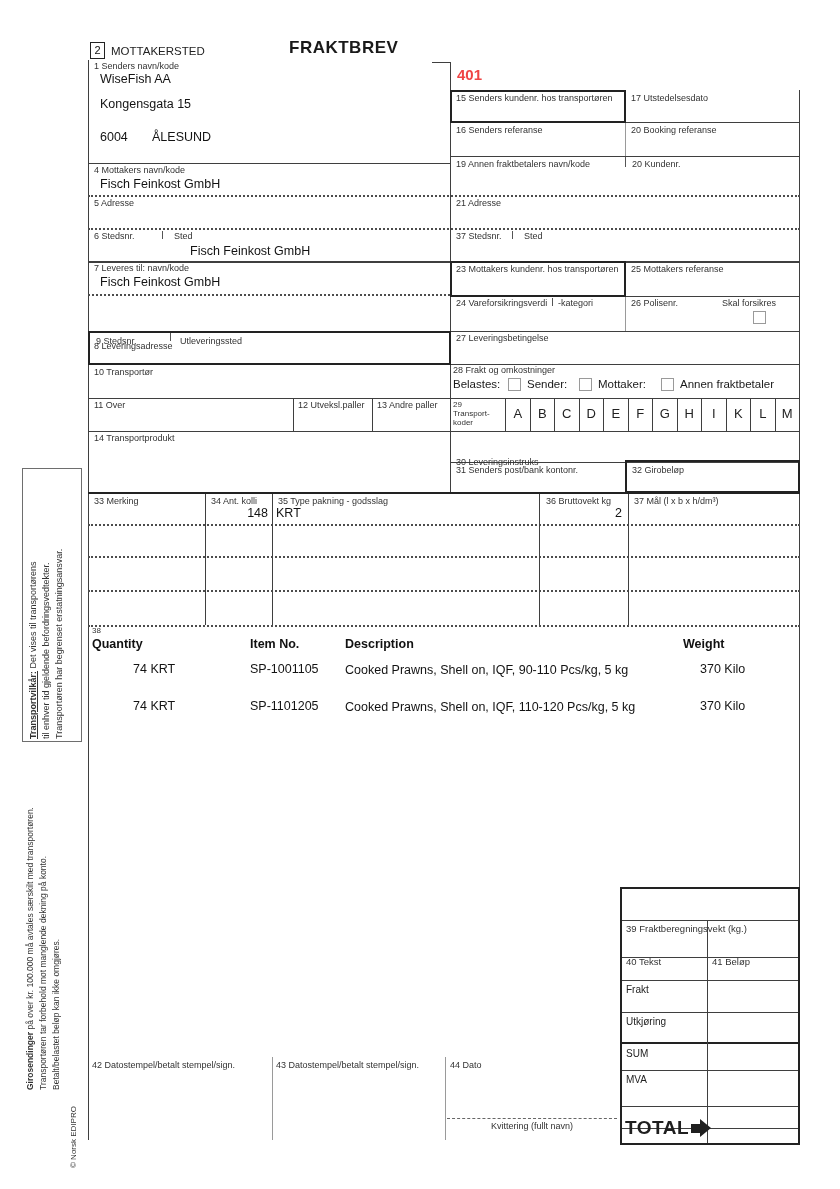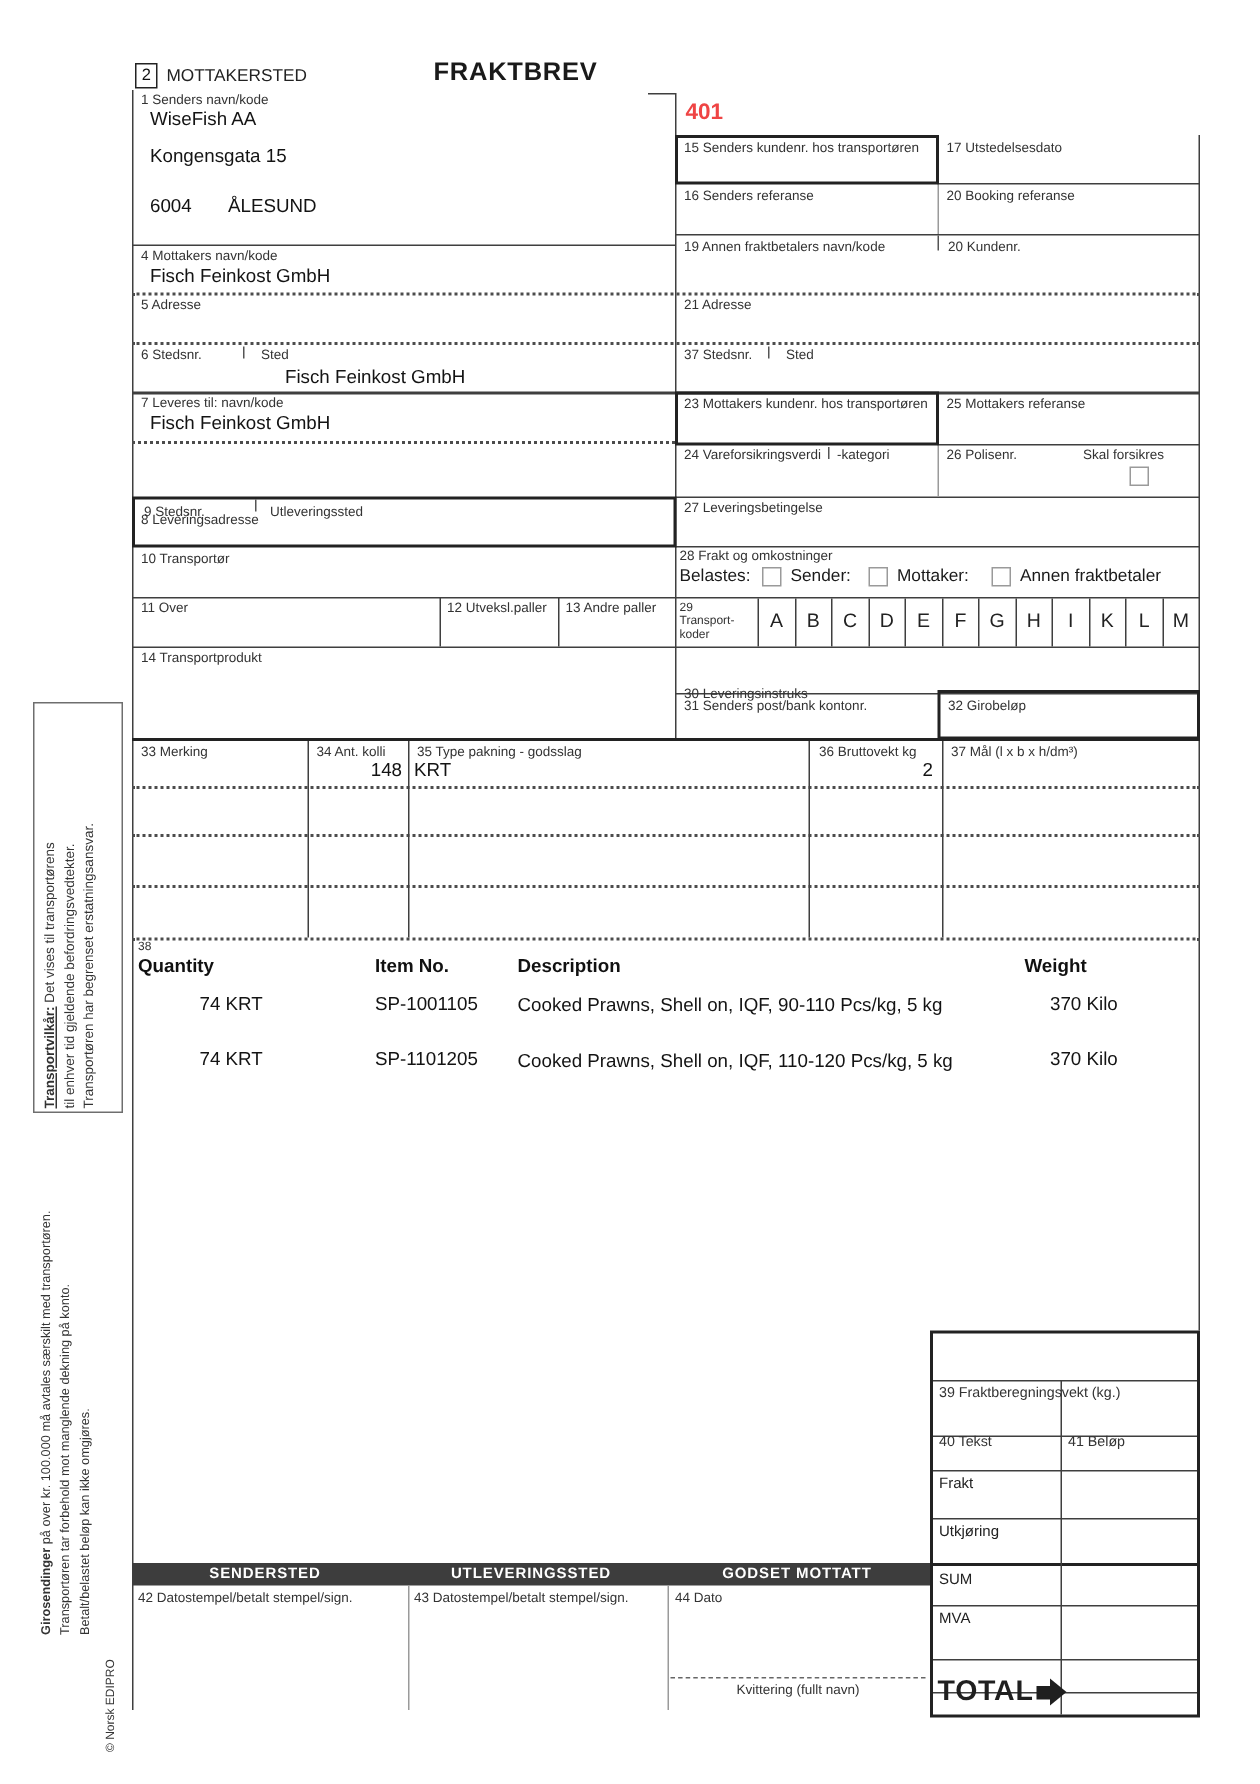--- a/index.html
+++ b/index.html
@@ -212,25 +212,20 @@
   <div class="abs chg-row" style="left:626px;top:984px;">Frakt</div>
   <div class="abs chg-row" style="left:626px;top:1016px;">Utkjøring</div>
   <div class="abs chg-row" style="left:626px;top:1048px;">SUM</div>
   <div class="abs chg-row" style="left:626px;top:1074px;">MVA</div>
   <div class="abs total" style="left:625px;top:1117px;">
     <span>TOTAL</span>
     <span class="arr-rect"></span>
       <span class="arr-tri"></span>
   </div>
 
-  <div class="abs bar" style="left:88px;top:1042px;width:532px;height:15px;">
-    <div>SENDERSTED</div>
-    <div>UTLEVERINGSSTED</div>
-    <div>GODSET MOTTATT</div>
-  </div>
   <div class="vline-light" style="left:272px;top:1057px;height:83px;"></div>
   <div class="vline-light" style="left:445px;top:1057px;height:83px;"></div>
   <div class="abs lbl" style="left:92px;top:1061px;">42 Datostempel/betalt stempel/sign.</div>
   <div class="abs lbl" style="left:276px;top:1061px;">43 Datostempel/betalt stempel/sign.</div>
   <div class="abs lbl" style="left:450px;top:1061px;">44 Dato</div>
   <div class="abs" style="left:447px;top:1118px;width:170px;border-top:1px dashed #666;"></div>
   <div class="abs lbl" style="left:447px;top:1122px;width:170px;text-align:center;">Kvittering (fullt navn)</div>
 
   <div class="rot-wrap" style="left:22px;top:468px;width:58px;height:272px;border:1px solid #6e6e6e;">
     <div class="rot-inner" style="width:266px;height:52px;left:4px;top:270px;">

